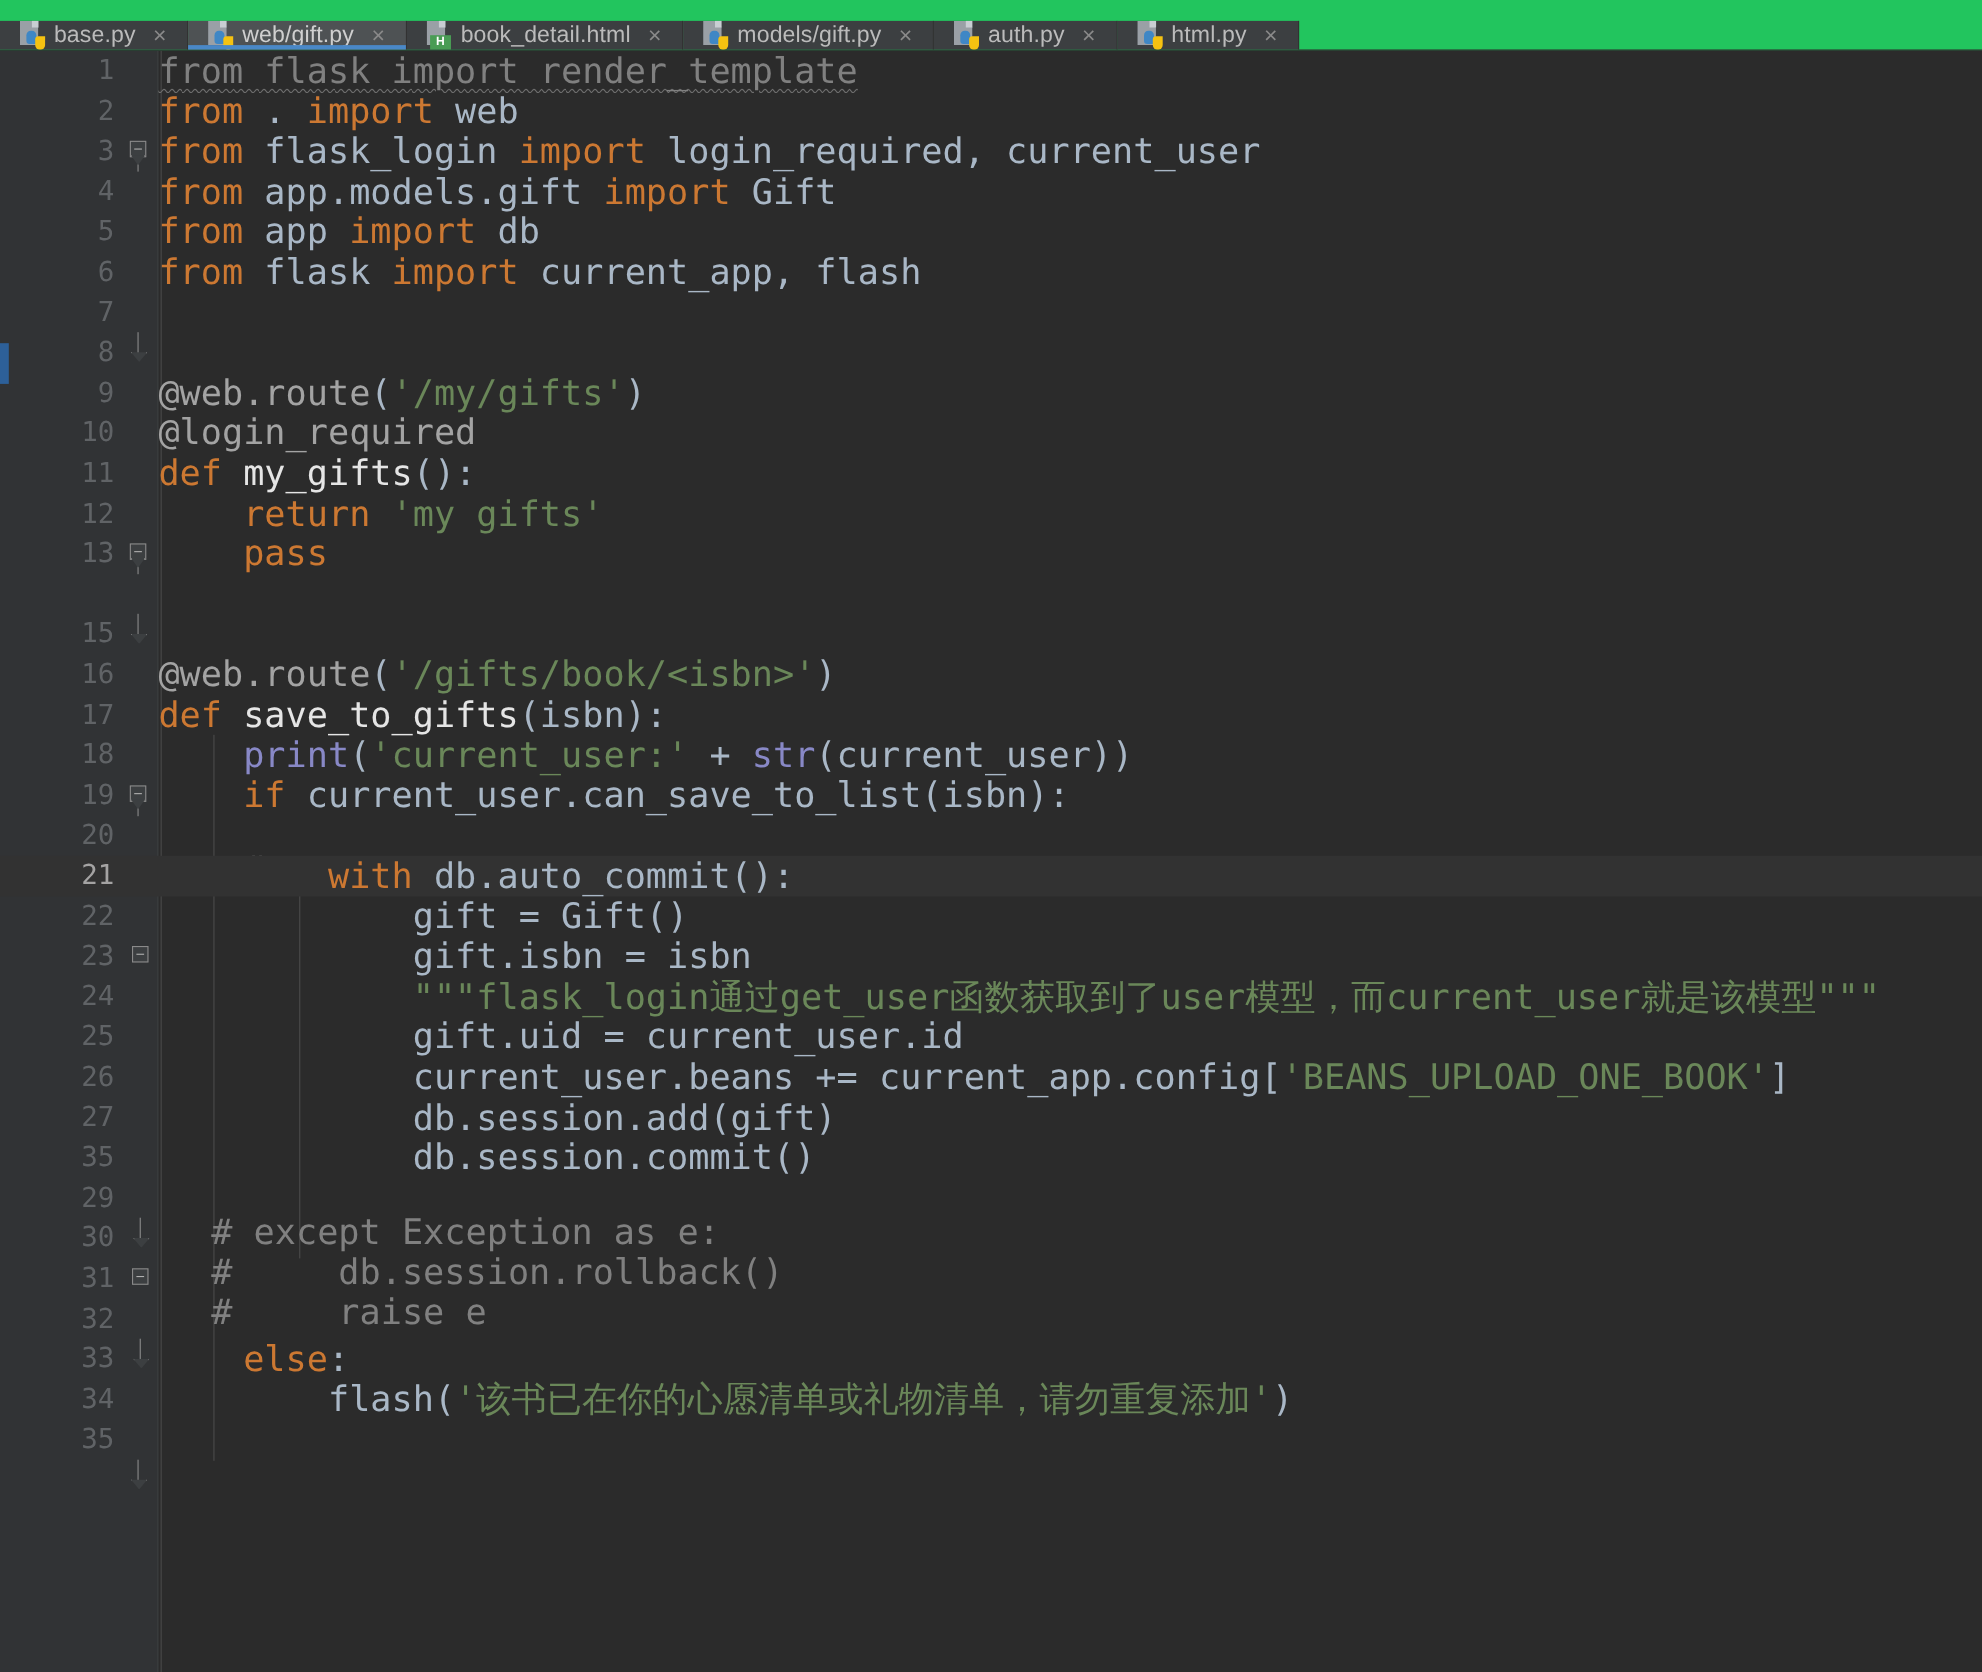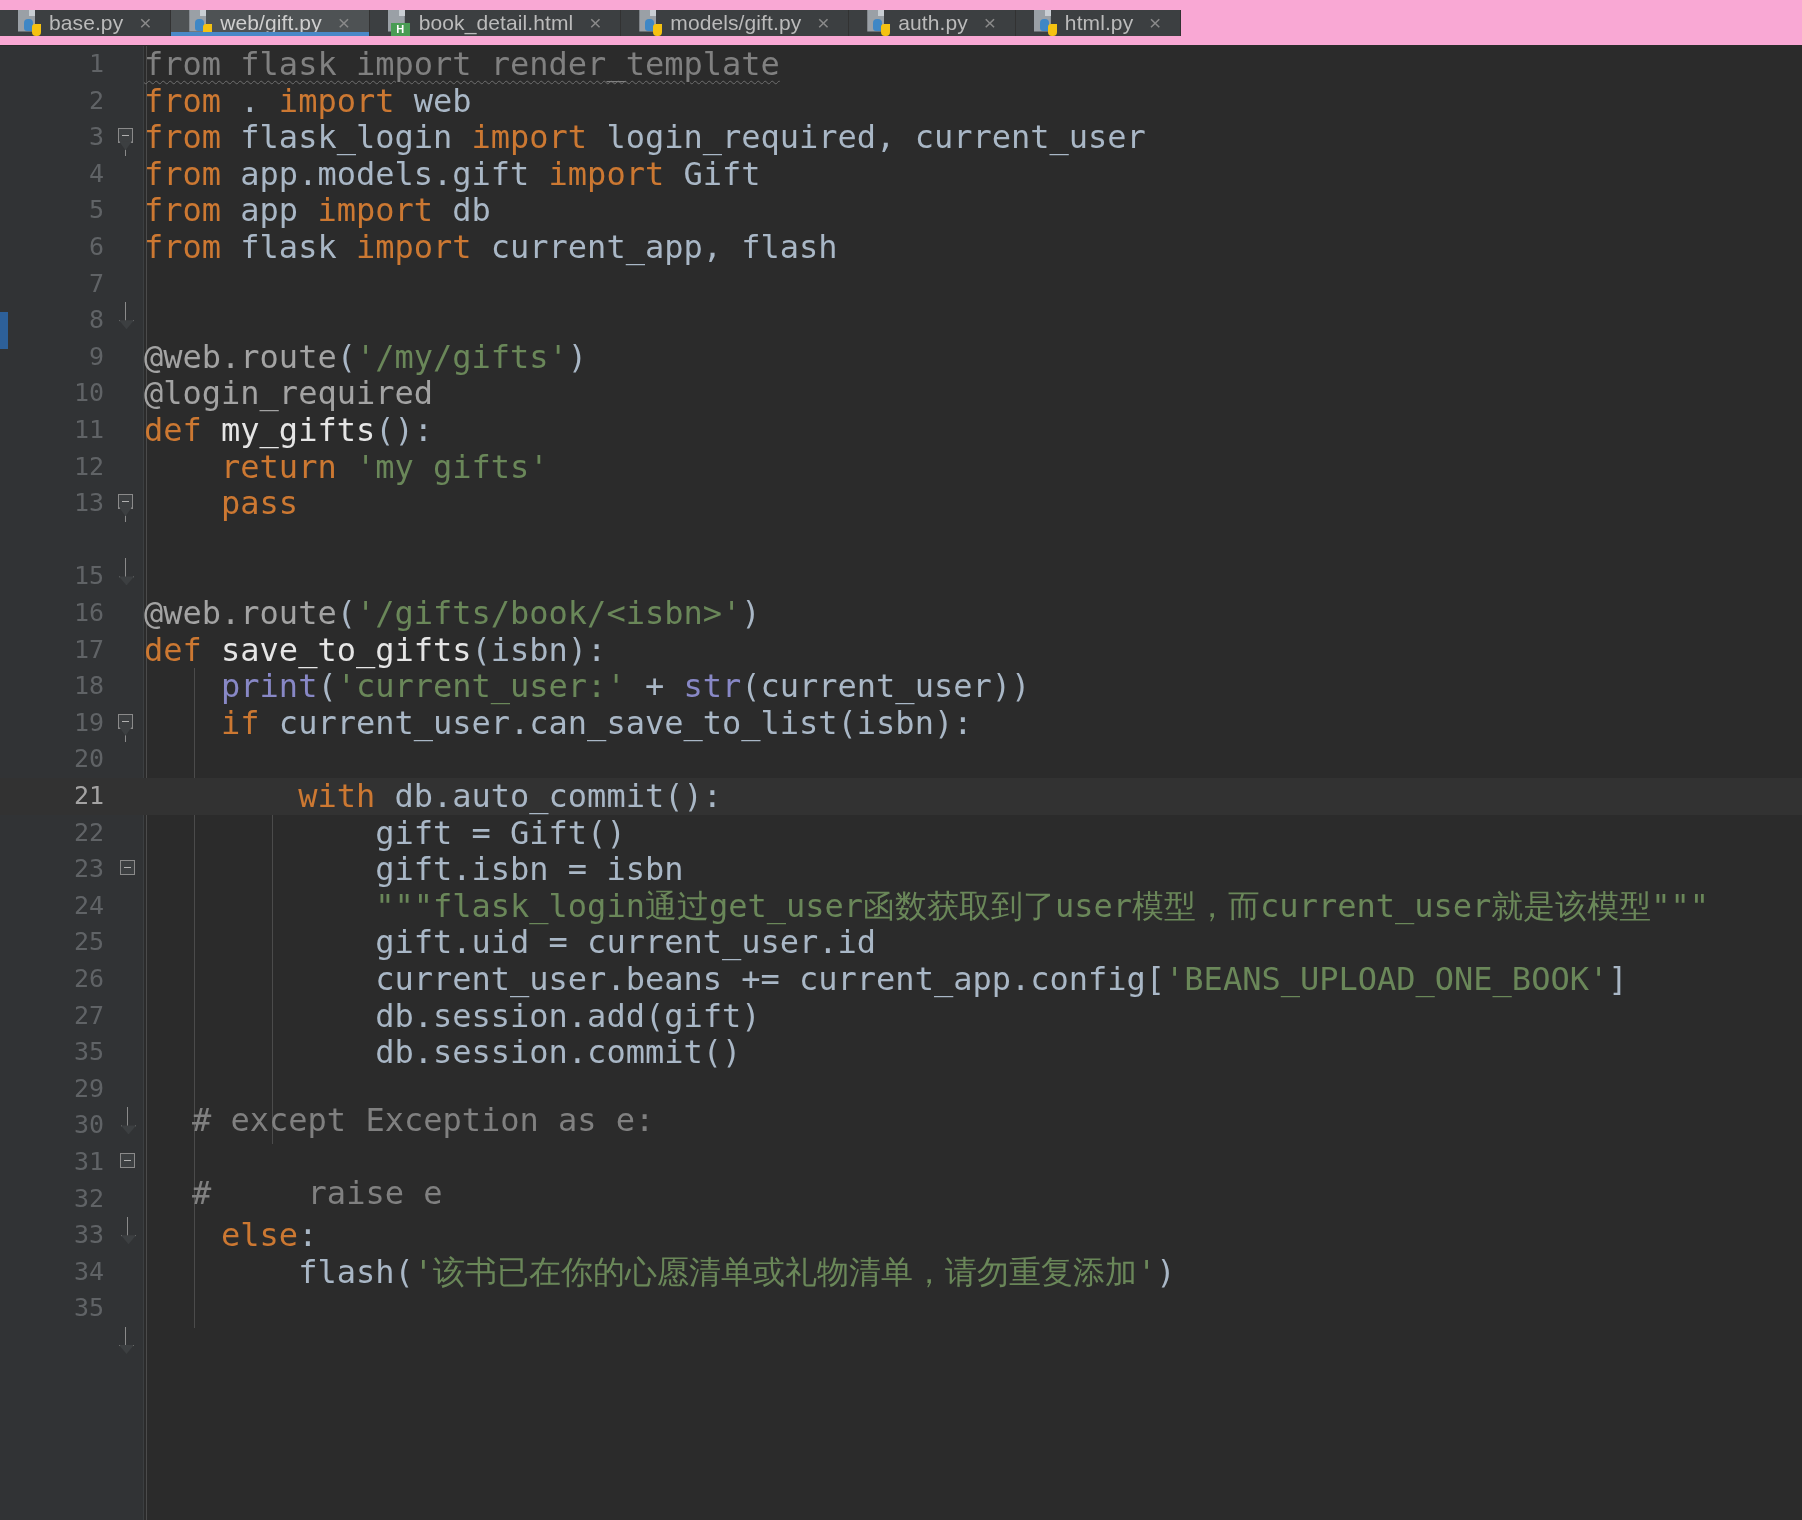--- a/index.html
+++ b/index.html
@@ -7,23 +7,23 @@
     margin: 0; padding: 0;
     width: 1802px; height: 1520px;
     background: #2b2b2b;
     font-family: "DejaVu Sans Mono", "Liberation Mono", monospace;
     overflow: hidden;
   }
 
   
   #tabbar {
     display: flex;
-    align-items: center;
+    align-items: flex-end;
     height: 46px;
-    background: #f9a8d4;
+    background: #22c55e;
     border-bottom: 1px solid #2b2b2b;
     position: relative;
   }
   .tab {
     display: flex;
     align-items: center;
     gap: 9px;
     padding: 0 16px 0 18px;
     background: #3c3f41;
     border-right: 1px solid #323232;
@@ -467,20 +467,21 @@
     </div>
 
     <div class="line" style="top:1024.8px; position:absolute; left:0; right:0;">
       <span class="ln">29</span>
       <span class="fold-m" style="left:118px;"><span class="fold-box"></span></span>
       <span class="code cmt" style="padding-left:48px;"># except Exception as e:</span>
     </div>
 
     <div class="line" style="top:1061.4px; position:absolute; left:0; right:0;">
       <span class="ln">30</span>
+      <span class="code cmt" style="padding-left:48px;">#     db.session.rollback()</span>
     </div>
 
     <div class="line" style="top:1098px; position:absolute; left:0; right:0;">
       <span class="ln">31</span>
       <span class="fold-m" style="left:118px;"><span class="fold-end"></span></span>
       <span class="code cmt" style="padding-left:48px;">#     raise e</span>
     </div>
 
     <div class="line" style="top:1134.6px; position:absolute; left:0; right:0;">
       <span class="ln">32</span>

